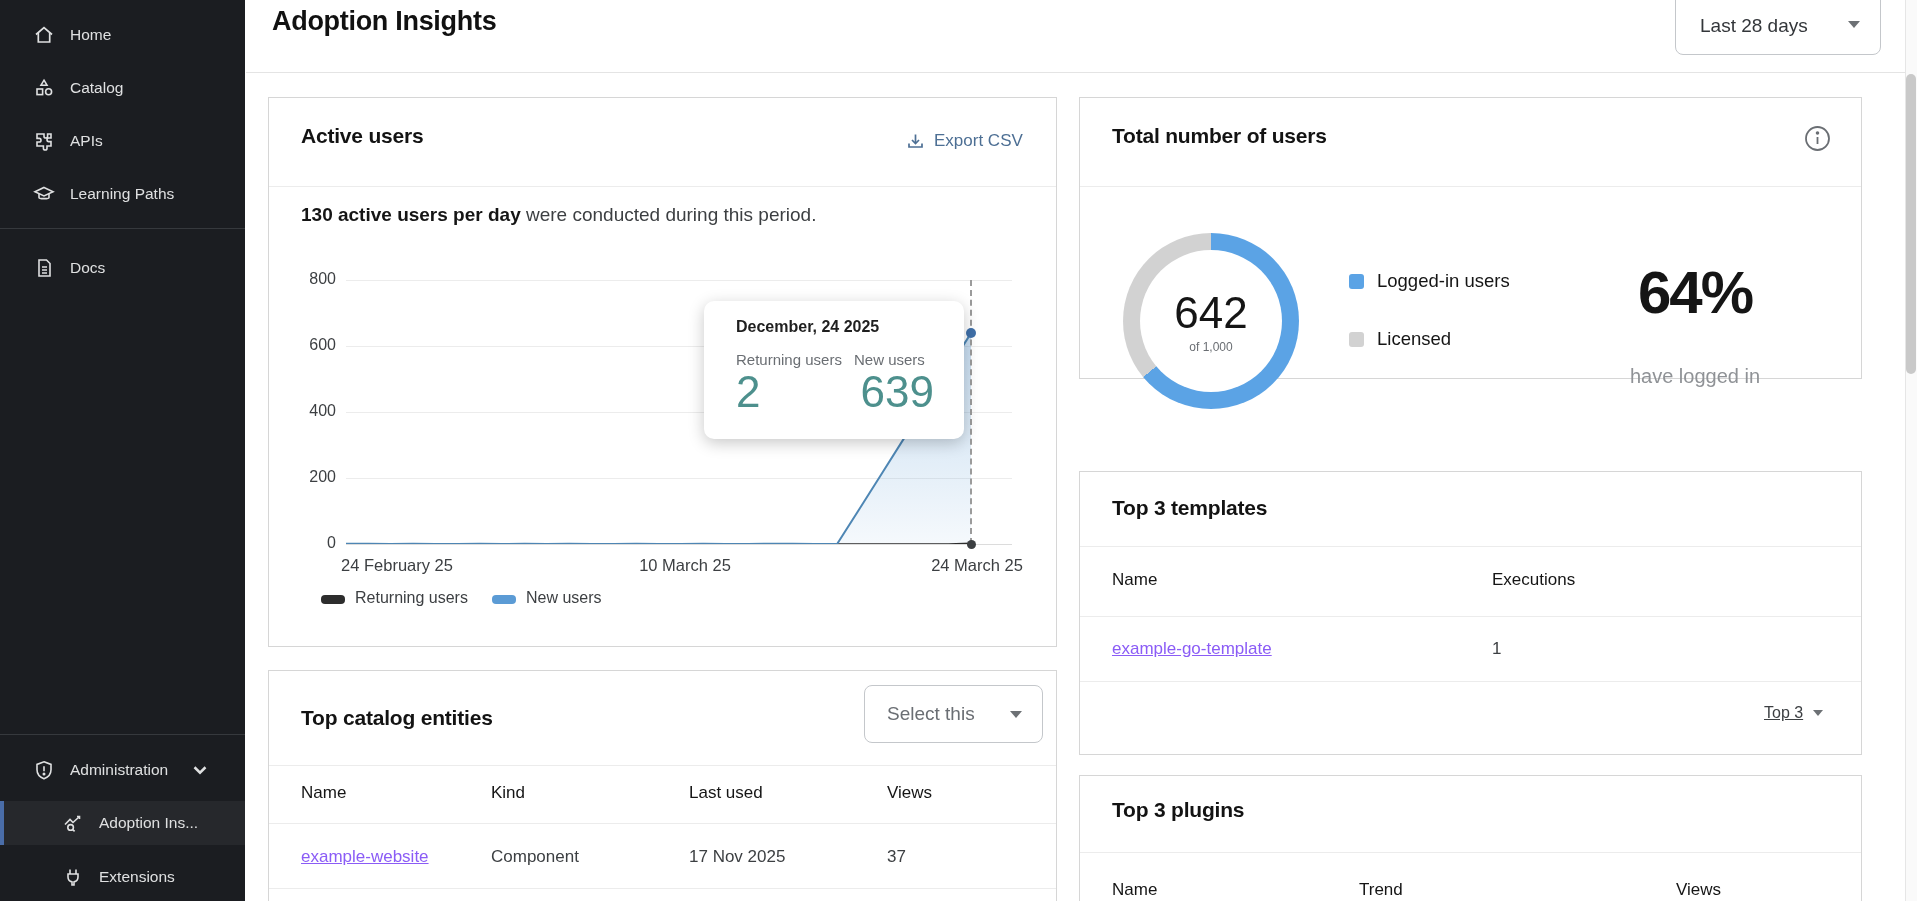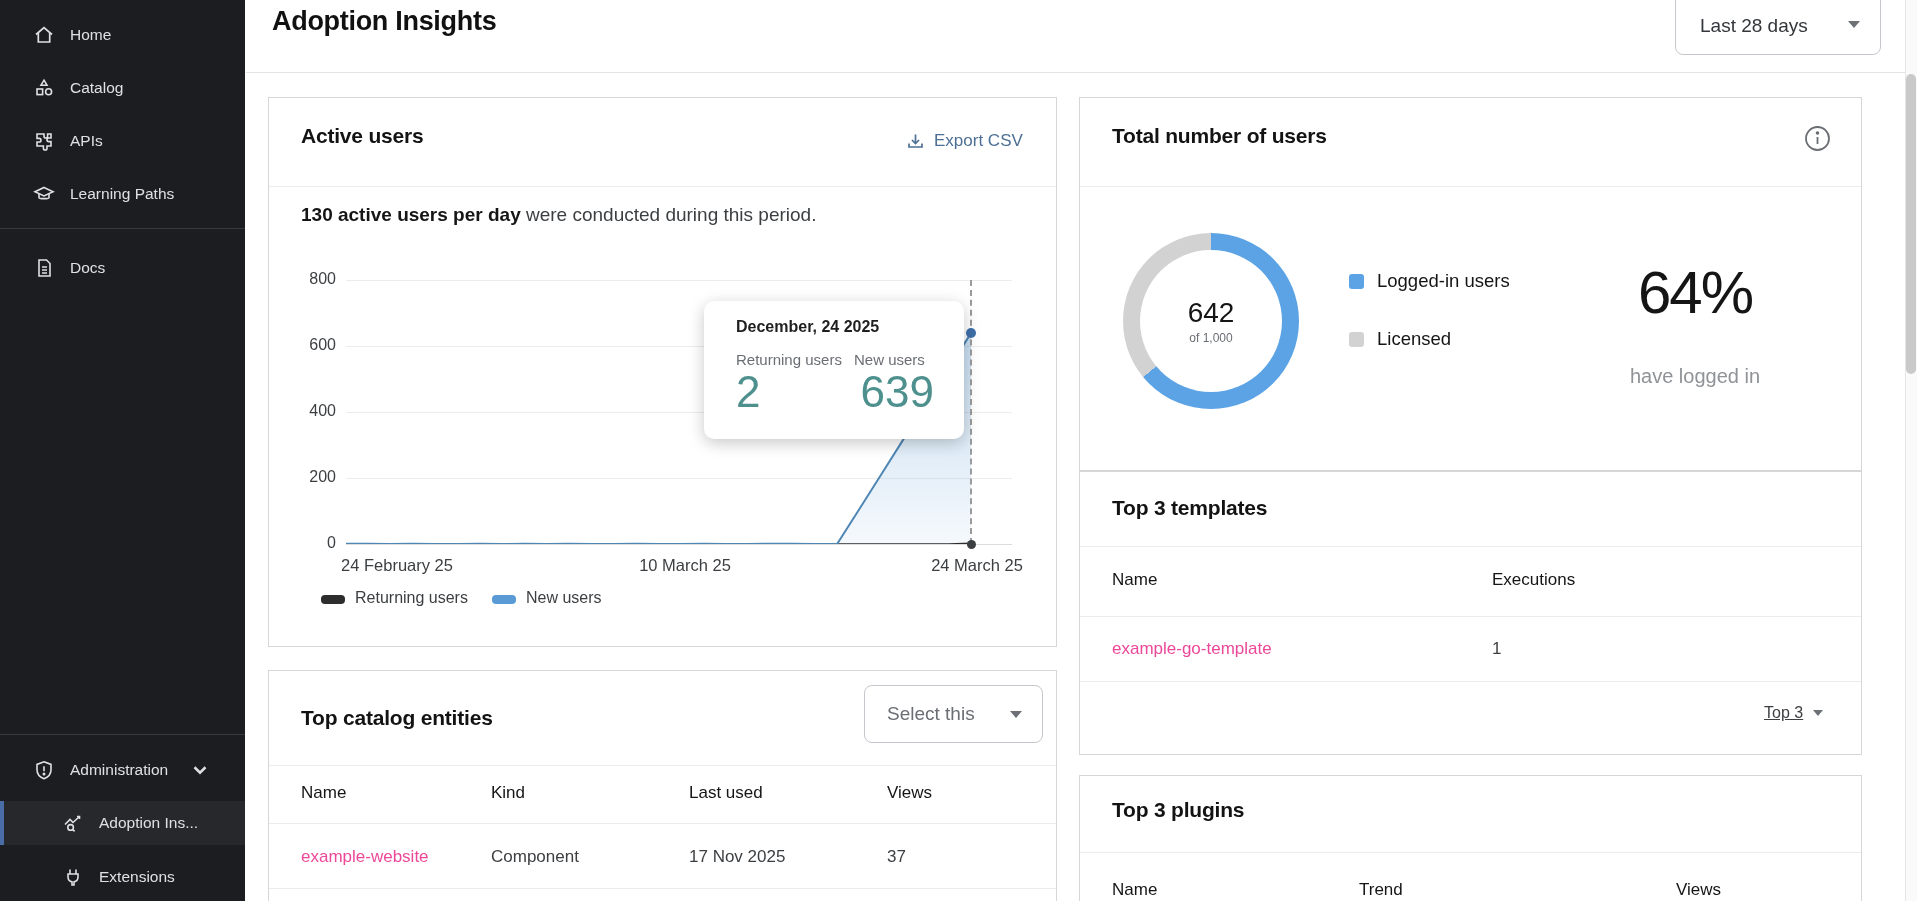--- a/index.html
+++ b/index.html
@@ -30,21 +30,21 @@
   
   .scroll-track { position:absolute; left:1905px; top:0; width:12px; height:901px; background:#fafafa; border-left:1px solid #e6e6e6; }
   .scroll-thumb { position:absolute; left:1906px; top:74px; width:10px; height:300px; background:#c9c9c9; border-radius:5px; }
 
   
   .card { position:absolute; background:#fff; border:1px solid #d6d6d6; }
   .card-title { position:absolute; left:32px; font-size:21px; font-weight:700; letter-spacing:-0.2px; color:#131313; }
   .hdiv { position:absolute; left:0; right:0; height:1px; background:#ececec; }
 
   #card-active   { left:268px;  top:97px;  width:789px; height:550px; }
-  #card-total    { left:1079px; top:97px;  width:783px; height:374px; }
+  #card-total    { left:1079px; top:97px;  width:783px; height:282px; }
   #card-templates{ left:1079px; top:471px; width:783px; height:284px; }
   #card-catalog  { left:268px;  top:670px; width:789px; height:232px; border-bottom:none; }
   #card-plugins  { left:1079px; top:775px; width:783px; height:127px; border-bottom:none; }
 
   
   .export-btn { position:absolute; left:637px; top:33px; display:flex; align-items:center; gap:9px;
     color:#4d6f94; font-size:17px; cursor:pointer; }
   .export-btn svg { width:19px; height:19px; }
   .subtitle { position:absolute; left:32px; top:106px; font-size:19px; color:#3c3f42; }
   .subtitle b { color:#151515; font-weight:700; }
@@ -65,32 +65,32 @@
   .tt-title { position:absolute; left:32px; top:17px; font-size:16px; font-weight:700; color:#1f1f1f; }
   .tt-label { position:absolute; top:50px; font-size:15px; color:#6a6e73; }
   .tt-val { position:absolute; top:66px; font-size:44px; font-weight:300; color:#4d908d; }
 
   
   .info-icon { position:absolute; left:724px; top:27px; width:27px; height:27px; color:#6a6e73; cursor:pointer; }
   .donut-ring { position:absolute; left:43px; top:135px; width:176px; height:176px; border-radius:50%; }
   .donut-hole { position:absolute; left:17px; top:17px; width:142px; height:142px; border-radius:50%; background:#fff; }
   .donut-center { position:absolute; left:43px; top:135px; width:176px; height:176px; display:flex;
     flex-direction:column; align-items:center; justify-content:center; gap:2px; }
-  .donut-value { font-size:28px; color:#151515; }
+  .donut-value { font-size:44px; color:#151515; }
   .donut-sub { font-size:12px; color:#6a6e73; }
   .dlegend { position:absolute; left:269px; display:flex; align-items:center; gap:13px; font-size:18.5px; color:#151515; }
   .dlegend .sq { width:15px; height:15px; border-radius:3px; }
   .pct-wrap { position:absolute; left:480px; top:160px; width:270px; text-align:center; }
-  .pct-big { font-size:60px; font-weight:400; letter-spacing:-2px; color:#151515; }
+  .pct-big { font-size:60px; font-weight:700; letter-spacing:-2px; color:#151515; }
   .pct-caption { margin-top:38px; font-size:20px; color:#8f9296; }
 
   
   .th { position:absolute; font-size:17px; font-weight:500; color:#151515; }
   .td { position:absolute; font-size:17px; color:#3c3f42; }
-  .td.link { color:#ec4899; cursor:pointer; }
+  .td.link { color:#8b5cf6; cursor:pointer;text-decoration:underline; }
   .foot-select { position:absolute; left:684px; top:232px; display:flex; align-items:center; gap:10px;
     font-size:16px; color:#3c3f42; cursor:pointer;text-decoration:underline; }
   .foot-select .caret { position:static; border-left-width:5px; border-right-width:5px; border-top-width:6px; }
 
   .kind-select { left:595px; top:14px; width:179px; height:58px; }
   .kind-select .sel-label { position:absolute; left:22px; top:17px; font-size:19px; color:#6a6e73; }
   .kind-select .caret { right:20px; top:25px; }
 </style>
 </head>
 <body>

